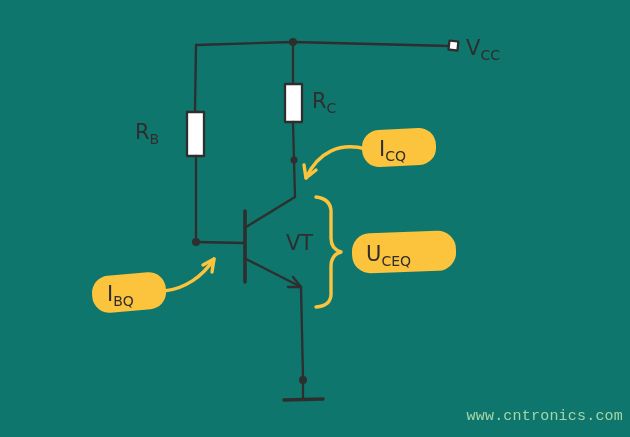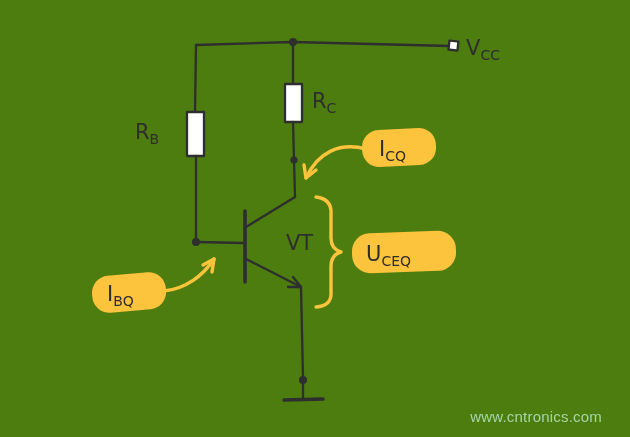--- a/index.html
+++ b/index.html
@@ -2,36 +2,36 @@
 <html style="--ink: #2e2e2e; --highlight: #fcc33c; --watermark: #a5d6a5;"><head>
 <meta charset="utf-8">
 <style>
   :root{
     --ink:#2e2e2e;
     --highlight:#fcc33c;
     --watermark:#a5d6a5;
   }
   html,body{margin:0;padding:0;background:#fff;}
   .stage{
-    position:relative;width:630px;height:437px;background:#4d7c0f;overflow:hidden;
+    position:relative;width:630px;height:437px;background:#0f766e;overflow:hidden;
     font-family:"DejaVu Sans", sans-serif;
   }
   svg{position:absolute;left:0;top:0;}
   .wire{fill:none;stroke:var(--ink);stroke-width:2.3;stroke-linecap:round;stroke-linejoin:round;}
   .thick{stroke-width:3.6;}
   .box{fill:#ffffff;stroke:var(--ink);stroke-width:2.3;stroke-linejoin:round;}
   .dot{fill:var(--ink);stroke:none;}
   .blob{fill:var(--highlight);stroke:none;}
   .hl{fill:none;stroke:var(--highlight);stroke-width:3.4;stroke-linecap:round;stroke-linejoin:round;}
   .lbl{fill:var(--ink);font-size:21px;font-family:"DejaVu Sans", sans-serif;}
   .lbl .sub{font-size:14px;}
   .watermark{
-    position:absolute;right:28px;bottom:12px;
+    position:absolute;right:7px;bottom:12px;
     color:var(--watermark);font-size:15px;letter-spacing:0.2px;
-    font-family:Liberation Sans, sans-serif;
+    font-family:Liberation Mono, monospace;
   }
 </style>
 </head>
 <body>
 
 <div class="stage">
   <svg width="630" height="437" viewBox="0 0 630 437">
 
     <g>
       <path class="wire" d="M 196 45 L 293 42 L 450 46"></path>

